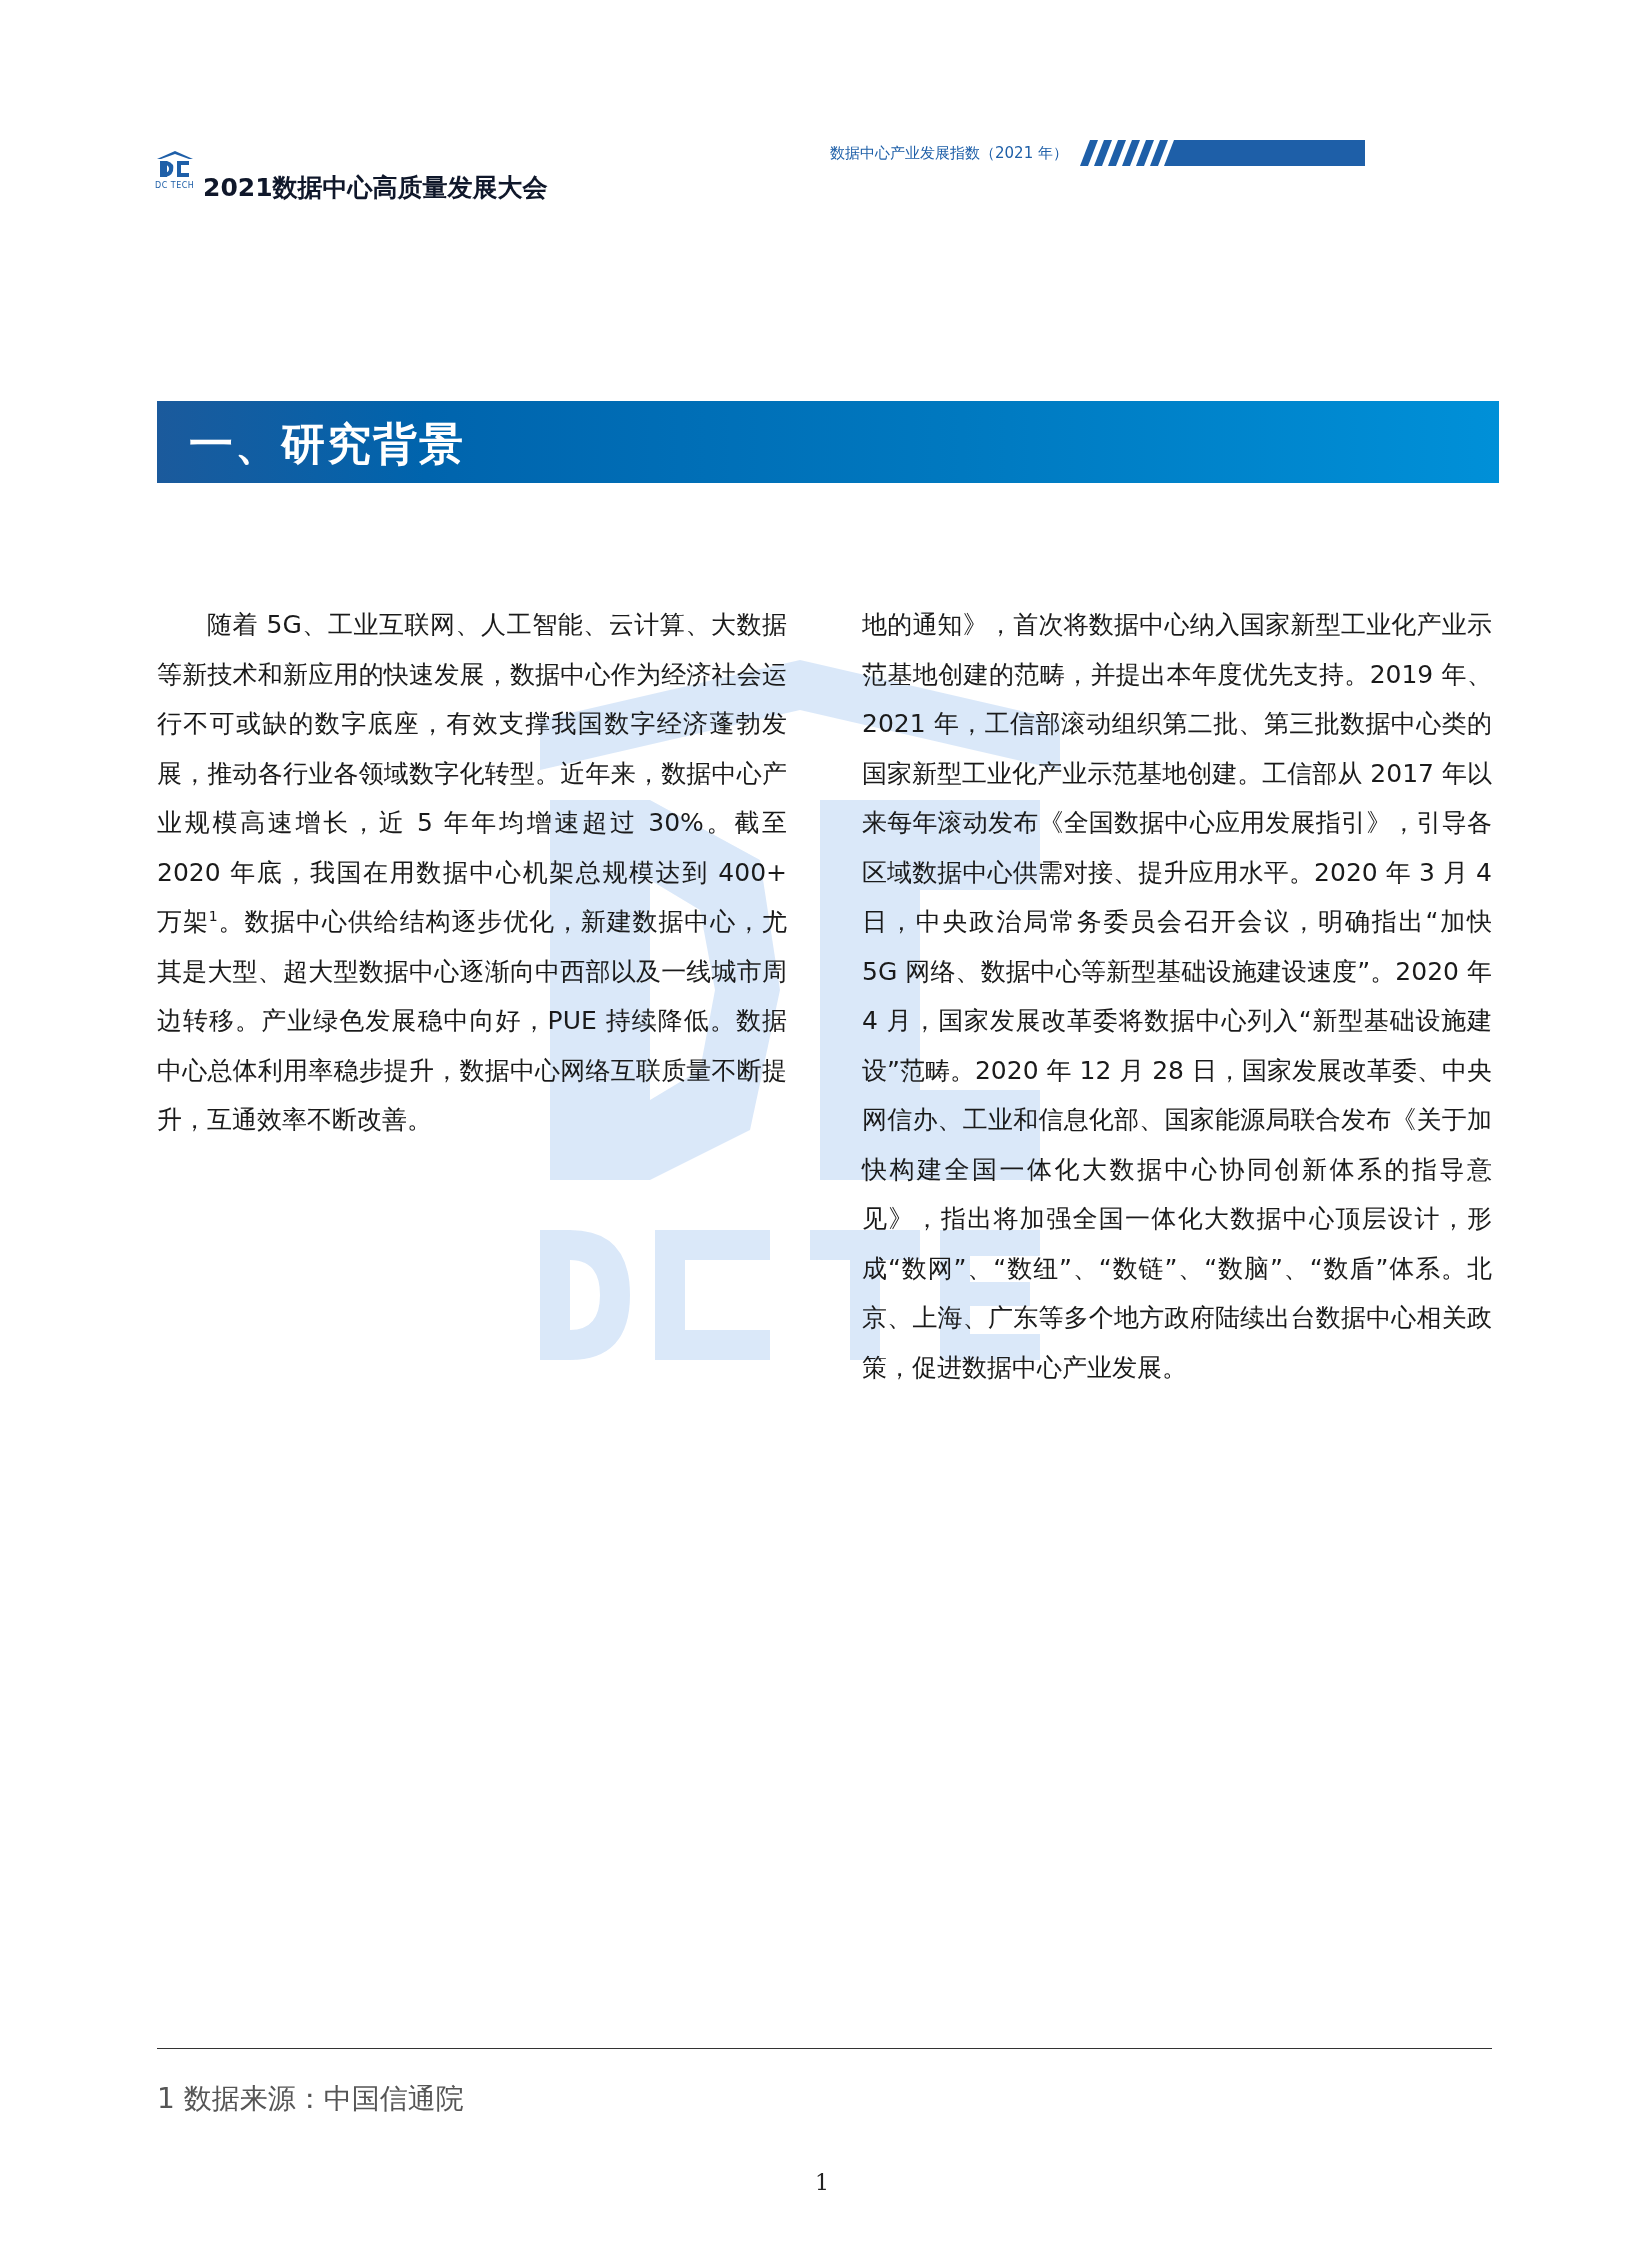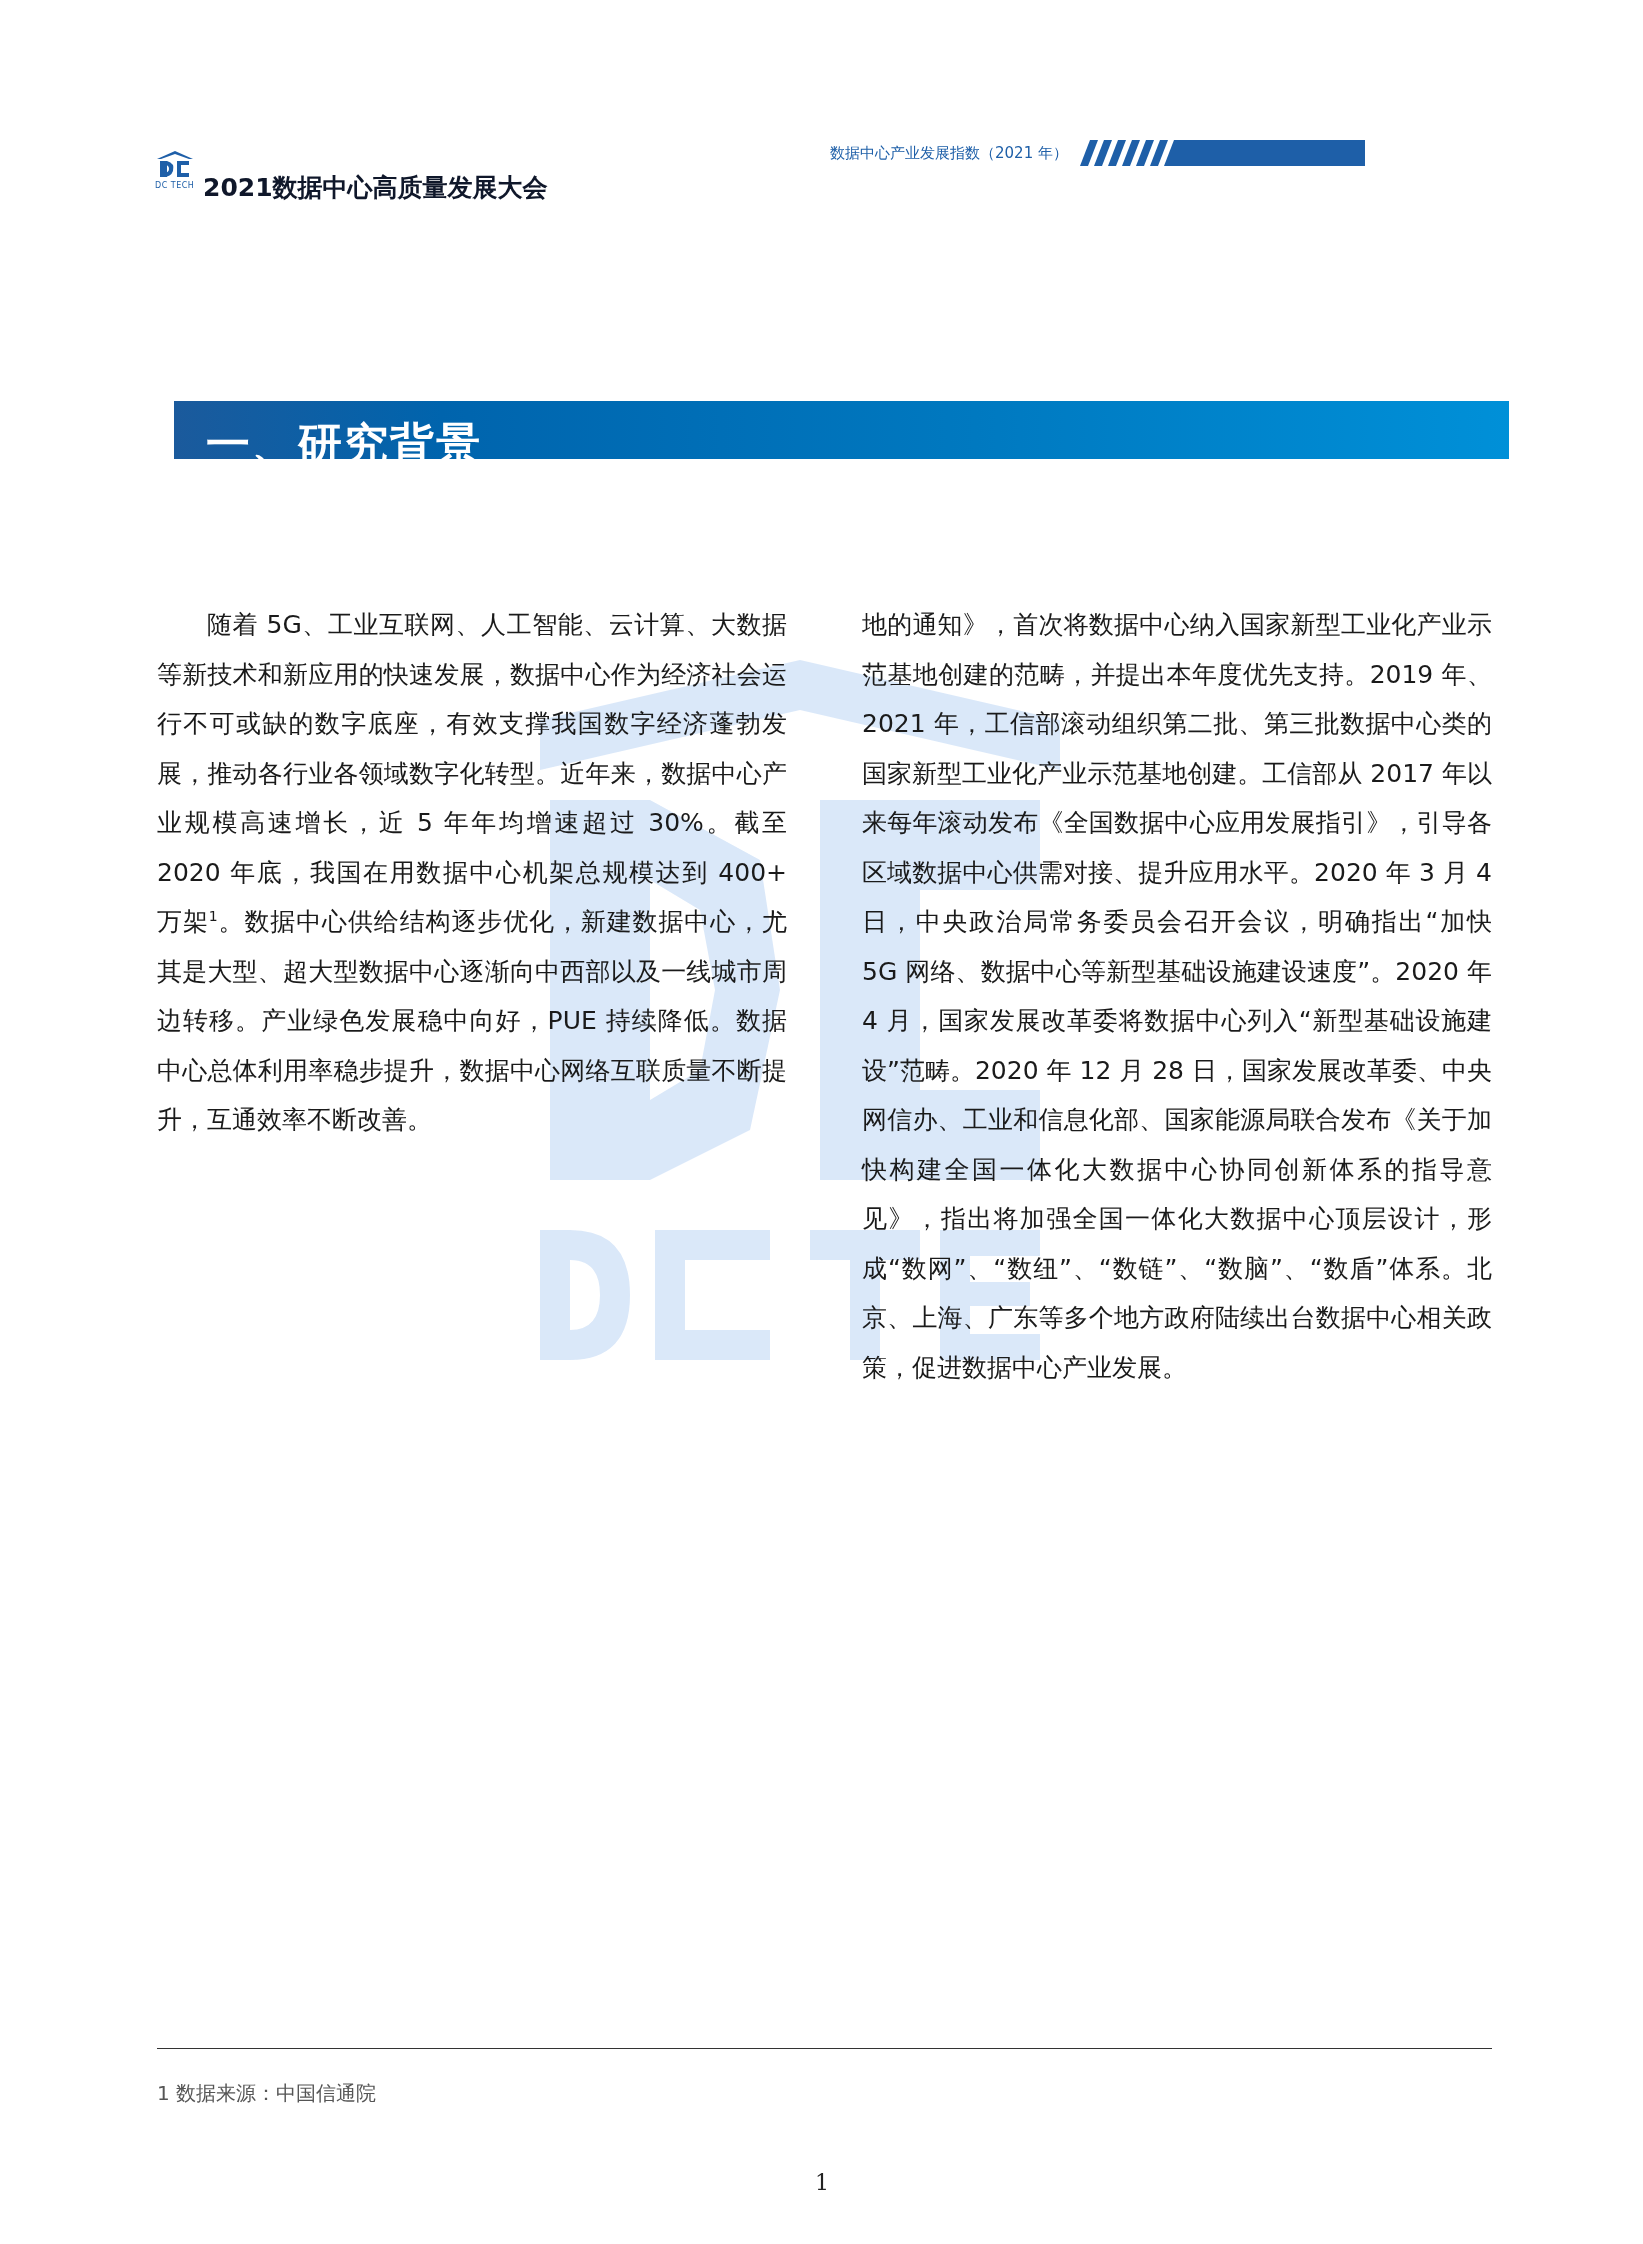--- a/index.html
+++ b/index.html
@@ -13,41 +13,41 @@
   .logo-caption { position: absolute; left: 0; top: 32px; font-size: 8px; font-weight: normal;
                   color: #1e5fa8; letter-spacing: 0.5px; white-space: nowrap; }
   .conf-title { margin-left: 8px; font-size: 25px; font-weight: bold; color: #0f172a;
                 letter-spacing: 0px; margin-top: 36px; }
   .header-right { position: absolute; left: 830px; top: 140px; display: flex; align-items: center; }
   .report-title { font-size: 15px; color: #1e5fa8; white-space: nowrap; }
   .stripes { margin-left: 12px; display: flex; align-items: center; }
   .stripes svg { display: block; }
 
   
-  .banner { position: absolute; left: 174px; top: 401px; width: 1335px; height: 58px;
-            background: linear-gradient(90deg, #1b5a9c 0%, #0064ad 20%, #0079c0 60%, #0090d8 100%); }
+  .banner { position: absolute; left: 157px; top: 401px; width: 1335px; height: 82px;
+            background: linear-gradient(90deg, #1b5a9c 0%, #0064ad 20%, #0079c0 60%, #0090d8 100%); padding-left: 7px; }
   .banner-title { position: absolute; left: 32px; top: 14px; font-size: 44px; font-weight: bold;
                   color: #ffffff; letter-spacing: 2px; }
 
   
   .watermark { position: absolute; left: 520px; top: 660px; width: 560px; height: 740px; opacity: 1; pointer-events: none; }
 
   
   .col { position: absolute; top: 600px; width: 630px; font-size: 25px; line-height: 49.5px;
          text-align: justify; text-justify: inter-character; color: #1a1a1a; }
   .col-left { left: 157px; }
   .col-right { left: 862px; }
   .col p { margin: 0; }
   .indent { text-indent: 2em; }
   .para-gap { height: 49px; }
   sup { font-size: 14px; line-height: 0; vertical-align: super; }
 
   
   .footnote-rule { position: absolute; left: 157px; top: 2048px; width: 1335px; height: 1px; background: #333; }
-  .footnote { position: absolute; left: 157px; top: 2080px; font-size: 20px; color: #555; }
+  .footnote { position: absolute; left: 157px; top: 2080px; font-size: 28px; color: #555; }
   .page-number { position: absolute; left: 815px; top: 2170px; font-size: 22px; color: #222;
                  font-family: "DejaVu Serif", serif; }
 </style>
 </head>
 <body>
 
 <div class="header-left">
   <div class="logo">
     <svg width="40" height="32" viewBox="0 0 40 32">
       <path d="M2 10 L20 2 L38 10 L34 10 L20 5 L6 10 Z" fill="#1e5fa8"></path>

